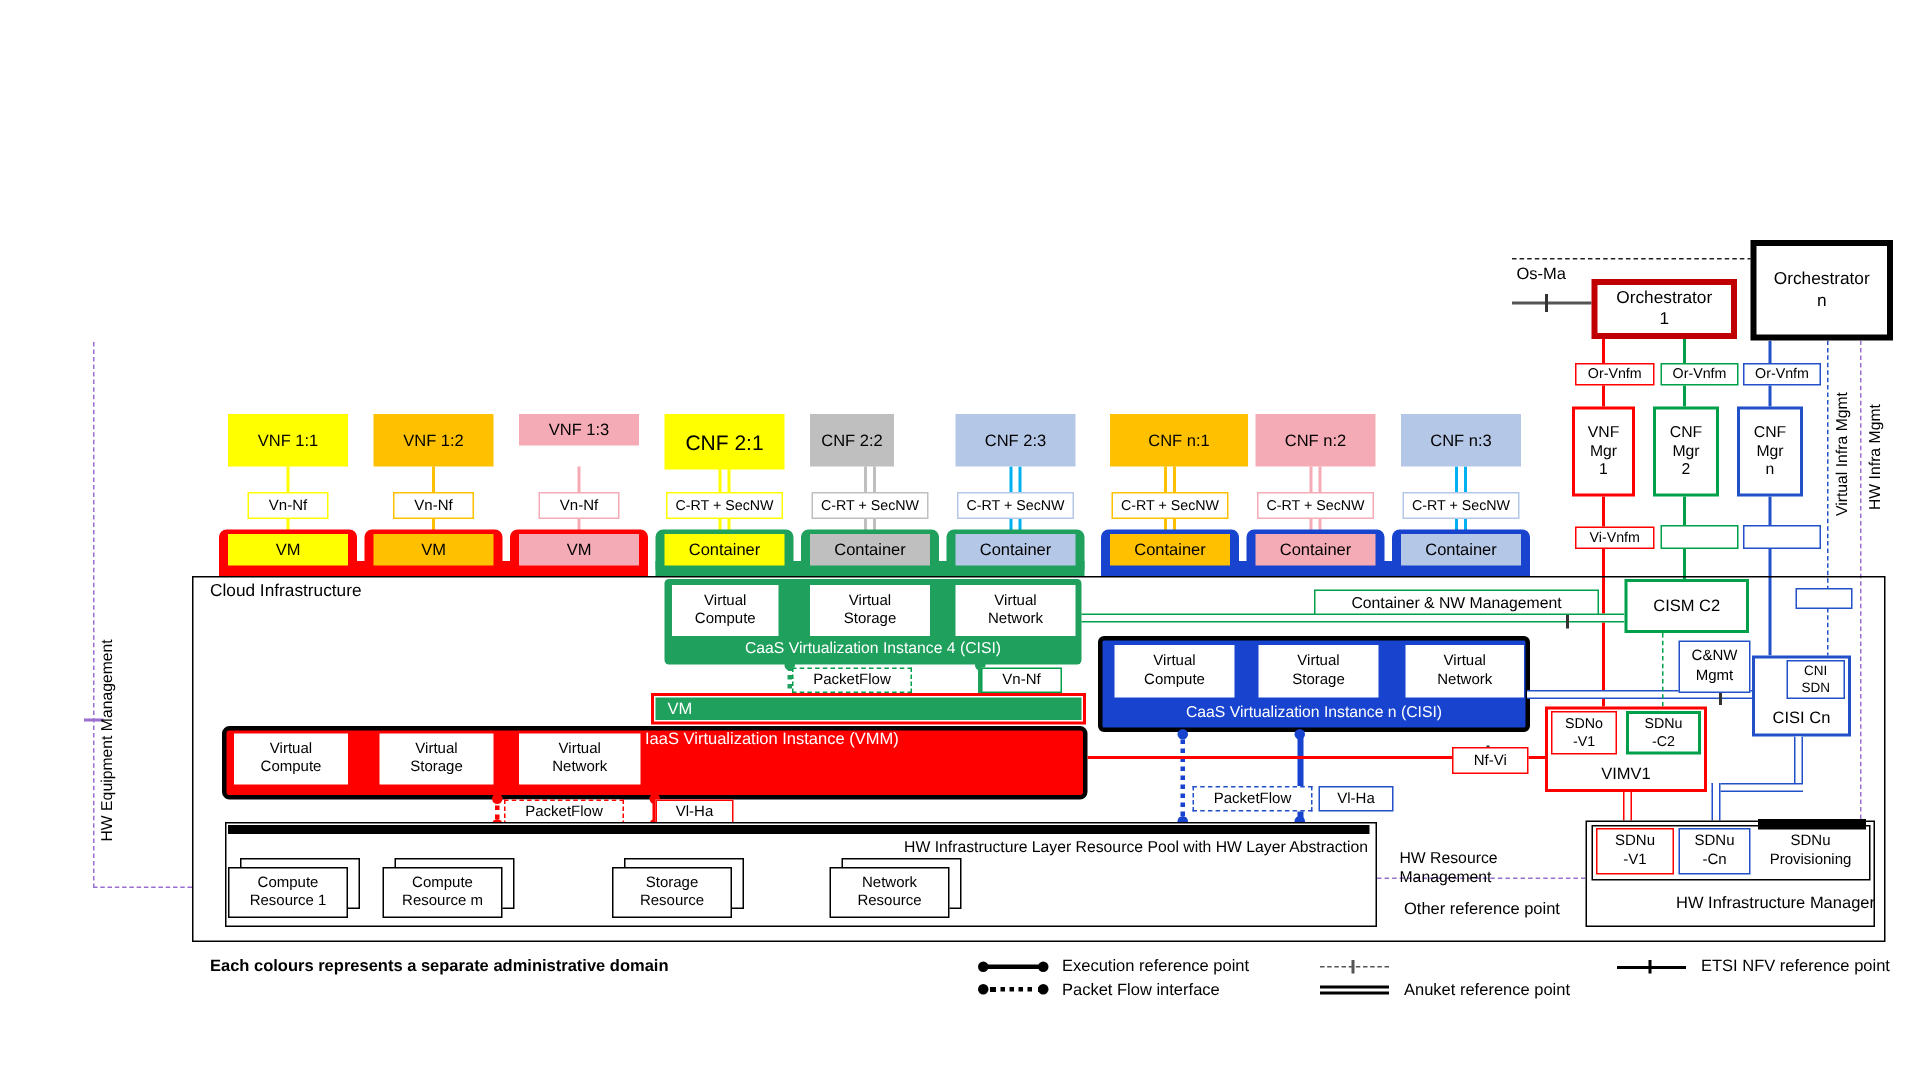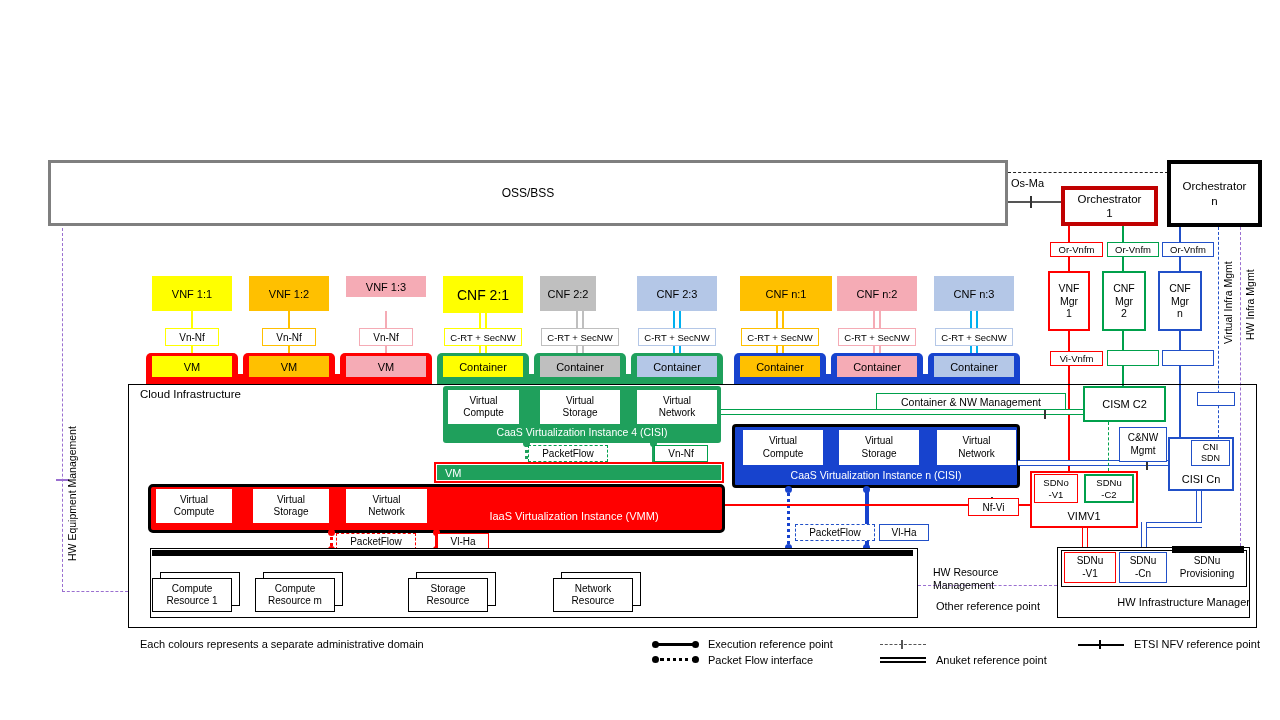--- a/index.html
+++ b/index.html
@@ -35,21 +35,20 @@
   <div class="b" style="left:191px;top:311px;width:2px;height:66px;background:var(--yellow)"></div>
   <div class="b" style="left:288px;top:311px;width:2px;height:66px;background:var(--orange)"></div>
   <div class="b" style="left:385px;top:311px;width:2px;height:66px;background:var(--pink)"></div>
   <div class="b" style="left:479px;top:311px;width:8px;height:66px;border-left:2px solid var(--yellow);border-right:2px solid var(--yellow)"></div>
   <div class="b" style="left:576px;top:311px;width:8px;height:66px;border-left:2px solid var(--gray);border-right:2px solid var(--gray)"></div>
   <div class="b" style="left:673px;top:311px;width:8px;height:66px;border-left:2px solid var(--cyan);border-right:2px solid var(--cyan)"></div>
   <div class="b" style="left:776px;top:311px;width:8px;height:66px;border-left:2px solid var(--orange);border-right:2px solid var(--orange)"></div>
   <div class="b" style="left:873px;top:311px;width:8px;height:66px;border-left:2px solid var(--pink);border-right:2px solid var(--pink)"></div>
   <div class="b" style="left:970px;top:311px;width:8px;height:66px;border-left:2px solid var(--cyan);border-right:2px solid var(--cyan)"></div>
 
-  <div class="b box" style="left:48px;top:160px;width:960px;height:66px;border:3px solid var(--grayborder);font-size:12px">OSS/BSS</div>
   <div class="b" style="left:1011px;top:177px;font-size:11px">Os-Ma</div>
   <div class="b box pre" style="left:1061px;top:186px;width:97px;height:40px;border:4px solid var(--dkred);font-size:11.5px">Orchestrator
 1</div>
   <div class="b box pre" style="left:1167px;top:160px;width:95px;height:67px;border:4px solid #000;font-size:11.5px">Orchestrator
 n</div>
 
   <div class="b box" style="left:1050px;top:242px;width:53px;height:15px;border:1.4px solid var(--red);font-size:9.5px">Or-Vnfm</div>
   <div class="b box" style="left:1107px;top:242px;width:52px;height:15px;border:1.4px solid var(--green);font-size:9.5px">Or-Vnfm</div>
   <div class="b box" style="left:1162px;top:242px;width:52px;height:15px;border:1.4px solid var(--blue);font-size:9.5px">Or-Vnfm</div>
   <div class="b box pre" style="left:1048px;top:271px;width:42px;height:60px;border:2px solid var(--red);font-size:10.5px">VNF
@@ -164,21 +163,21 @@
     <div style="width:100%;height:100%;background:var(--greenfill);color:#fff;font-size:11px;display:flex;align-items:center;padding-left:8px;box-sizing:border-box">VM</div>
   </div>
 
   <div class="b" style="left:148px;top:484px;width:577px;height:49px;background:var(--red);border:3px solid #000;border-radius:5px"></div>
   <div class="b box pre" style="left:156px;top:489px;width:76px;height:34px;font-size:10px">Virtual
 Compute</div>
   <div class="b box pre" style="left:253px;top:489px;width:76px;height:34px;font-size:10px">Virtual
 Storage</div>
   <div class="b box pre" style="left:346px;top:489px;width:81px;height:34px;font-size:10px">Virtual
 Network</div>
-  <div class="b" style="left:430px;top:510px;width:288px;text-align:center;color:#fff;font-size:11px">IaaS Virtualization Instance (VMM)</div>
+  <div class="b" style="left:430px;top:487px;width:288px;text-align:left;color:#fff;font-size:11px">IaaS Virtualization Instance (VMM)</div>
 
   <div class="b" style="left:330px;top:532px;width:0;height:19px;border-left:3px dotted var(--red)"></div>
   <div class="b" style="left:435px;top:532px;width:3px;height:19px;background:var(--red)"></div>
   <div class="b dot" style="left:328px;top:529px;background:var(--red)"></div>
   <div class="b dot" style="left:328px;top:546px;background:var(--red)"></div>
   <div class="b dot" style="left:433px;top:529px;background:var(--red)"></div>
   <div class="b dot" style="left:433px;top:546px;background:var(--red)"></div>
   <div class="b box" style="left:336px;top:533px;width:80px;height:17px;border:1.3px dashed var(--red);font-size:10px">PacketFlow</div>
   <div class="b box" style="left:437px;top:533px;width:52px;height:17px;border:1.3px solid var(--red);font-size:10px">Vl-Ha</div>
 
@@ -222,20 +221,21 @@
   <div class="b box pre" style="left:1084px;top:474px;width:50px;height:29px;border:2px solid var(--green);font-size:9.5px">SDNu
 -C2</div>
 
   <div class="b dblv" style="left:1082px;top:528px;height:23px;border-left:1.8px solid var(--red);border-right:1.8px solid var(--red)"></div>
   <div class="b dblv" style="left:1196px;top:491px;height:37px;border-left:1.8px solid var(--blue);border-right:1.8px solid var(--blue)"></div>
   <div class="b dblh" style="left:1141px;top:522px;width:61px;border-top:1.8px solid var(--blue);border-bottom:1.8px solid var(--blue)"></div>
   <div class="b dblv" style="left:1141px;top:522px;height:29px;border-left:1.8px solid var(--blue);border-right:1.8px solid var(--blue)"></div>
 
   <div class="b" style="left:150px;top:548px;width:768px;height:70px;border:1.6px solid #000;background:#fff"></div>
   <div class="b" style="left:152px;top:550px;width:761px;height:6px;background:#000"></div>
+  <div class="b" style="left:400px;top:559px;width:512px;text-align:right;font-size:10.5px">HW Infrastructure Layer Resource Pool with HW Layer Abstraction</div>
   <div class="b" style="left:160px;top:572px;width:80px;height:34px;border:1.2px solid #000;background:#fff"></div>
   <div class="b box pre" style="left:152px;top:578px;width:80px;height:34px;border:1.2px solid #000;font-size:10px">Compute
 Resource 1</div>
   <div class="b" style="left:263px;top:572px;width:80px;height:34px;border:1.2px solid #000;background:#fff"></div>
   <div class="b box pre" style="left:255px;top:578px;width:80px;height:34px;border:1.2px solid #000;font-size:10px">Compute
 Resource m</div>
   <div class="b" style="left:416px;top:572px;width:80px;height:34px;border:1.2px solid #000;background:#fff"></div>
   <div class="b box pre" style="left:408px;top:578px;width:80px;height:34px;border:1.2px solid #000;font-size:10px">Storage
 Resource</div>
   <div class="b" style="left:561px;top:572px;width:80px;height:34px;border:1.2px solid #000;background:#fff"></div>
@@ -250,21 +250,21 @@
   <div class="b" style="left:1061px;top:550px;width:186px;height:37px;border:1px solid #000"></div>
   <div class="b box pre" style="left:1064px;top:552px;width:52px;height:31px;border:1.5px solid var(--red);font-size:10px">SDNu
 -V1</div>
   <div class="b box pre" style="left:1119px;top:552px;width:48px;height:31px;border:1.5px solid var(--blue);font-size:10px">SDNu
 -Cn</div>
   <div class="b box pre" style="left:1170px;top:552px;width:74px;height:31px;border:none;font-size:10px">SDNu
 Provisioning</div>
   <div class="b" style="left:1172px;top:546px;width:72px;height:7px;background:#000"></div>
   <div class="b" style="left:1057px;top:596px;width:193px;text-align:right;font-size:11px">HW Infrastructure Manager</div>
 
-  <div class="b" style="left:140px;top:638px;font-size:11px;font-weight:400">Each colours represents a separate administrative domain</div>
+  <div class="b" style="left:140px;top:638px;font-size:11px;font-weight:700">Each colours represents a separate administrative domain</div>
 
   <div class="b" style="left:658px;top:643px;width:40px;height:3px;background:#000"></div>
   <div class="b dot" style="left:652px;top:641px;background:#000"></div>
   <div class="b dot" style="left:692px;top:641px;background:#000"></div>
   <div class="b" style="left:708px;top:638px;font-size:11px">Execution reference point</div>
 
   <div class="b" style="left:660px;top:658px;width:36px;height:0;border-top:3px dotted #000"></div>
   <div class="b dot" style="left:652px;top:656px;background:#000"></div>
   <div class="b dot" style="left:692px;top:656px;background:#000"></div>
   <div class="b" style="left:708px;top:654px;font-size:11px">Packet Flow interface</div>

